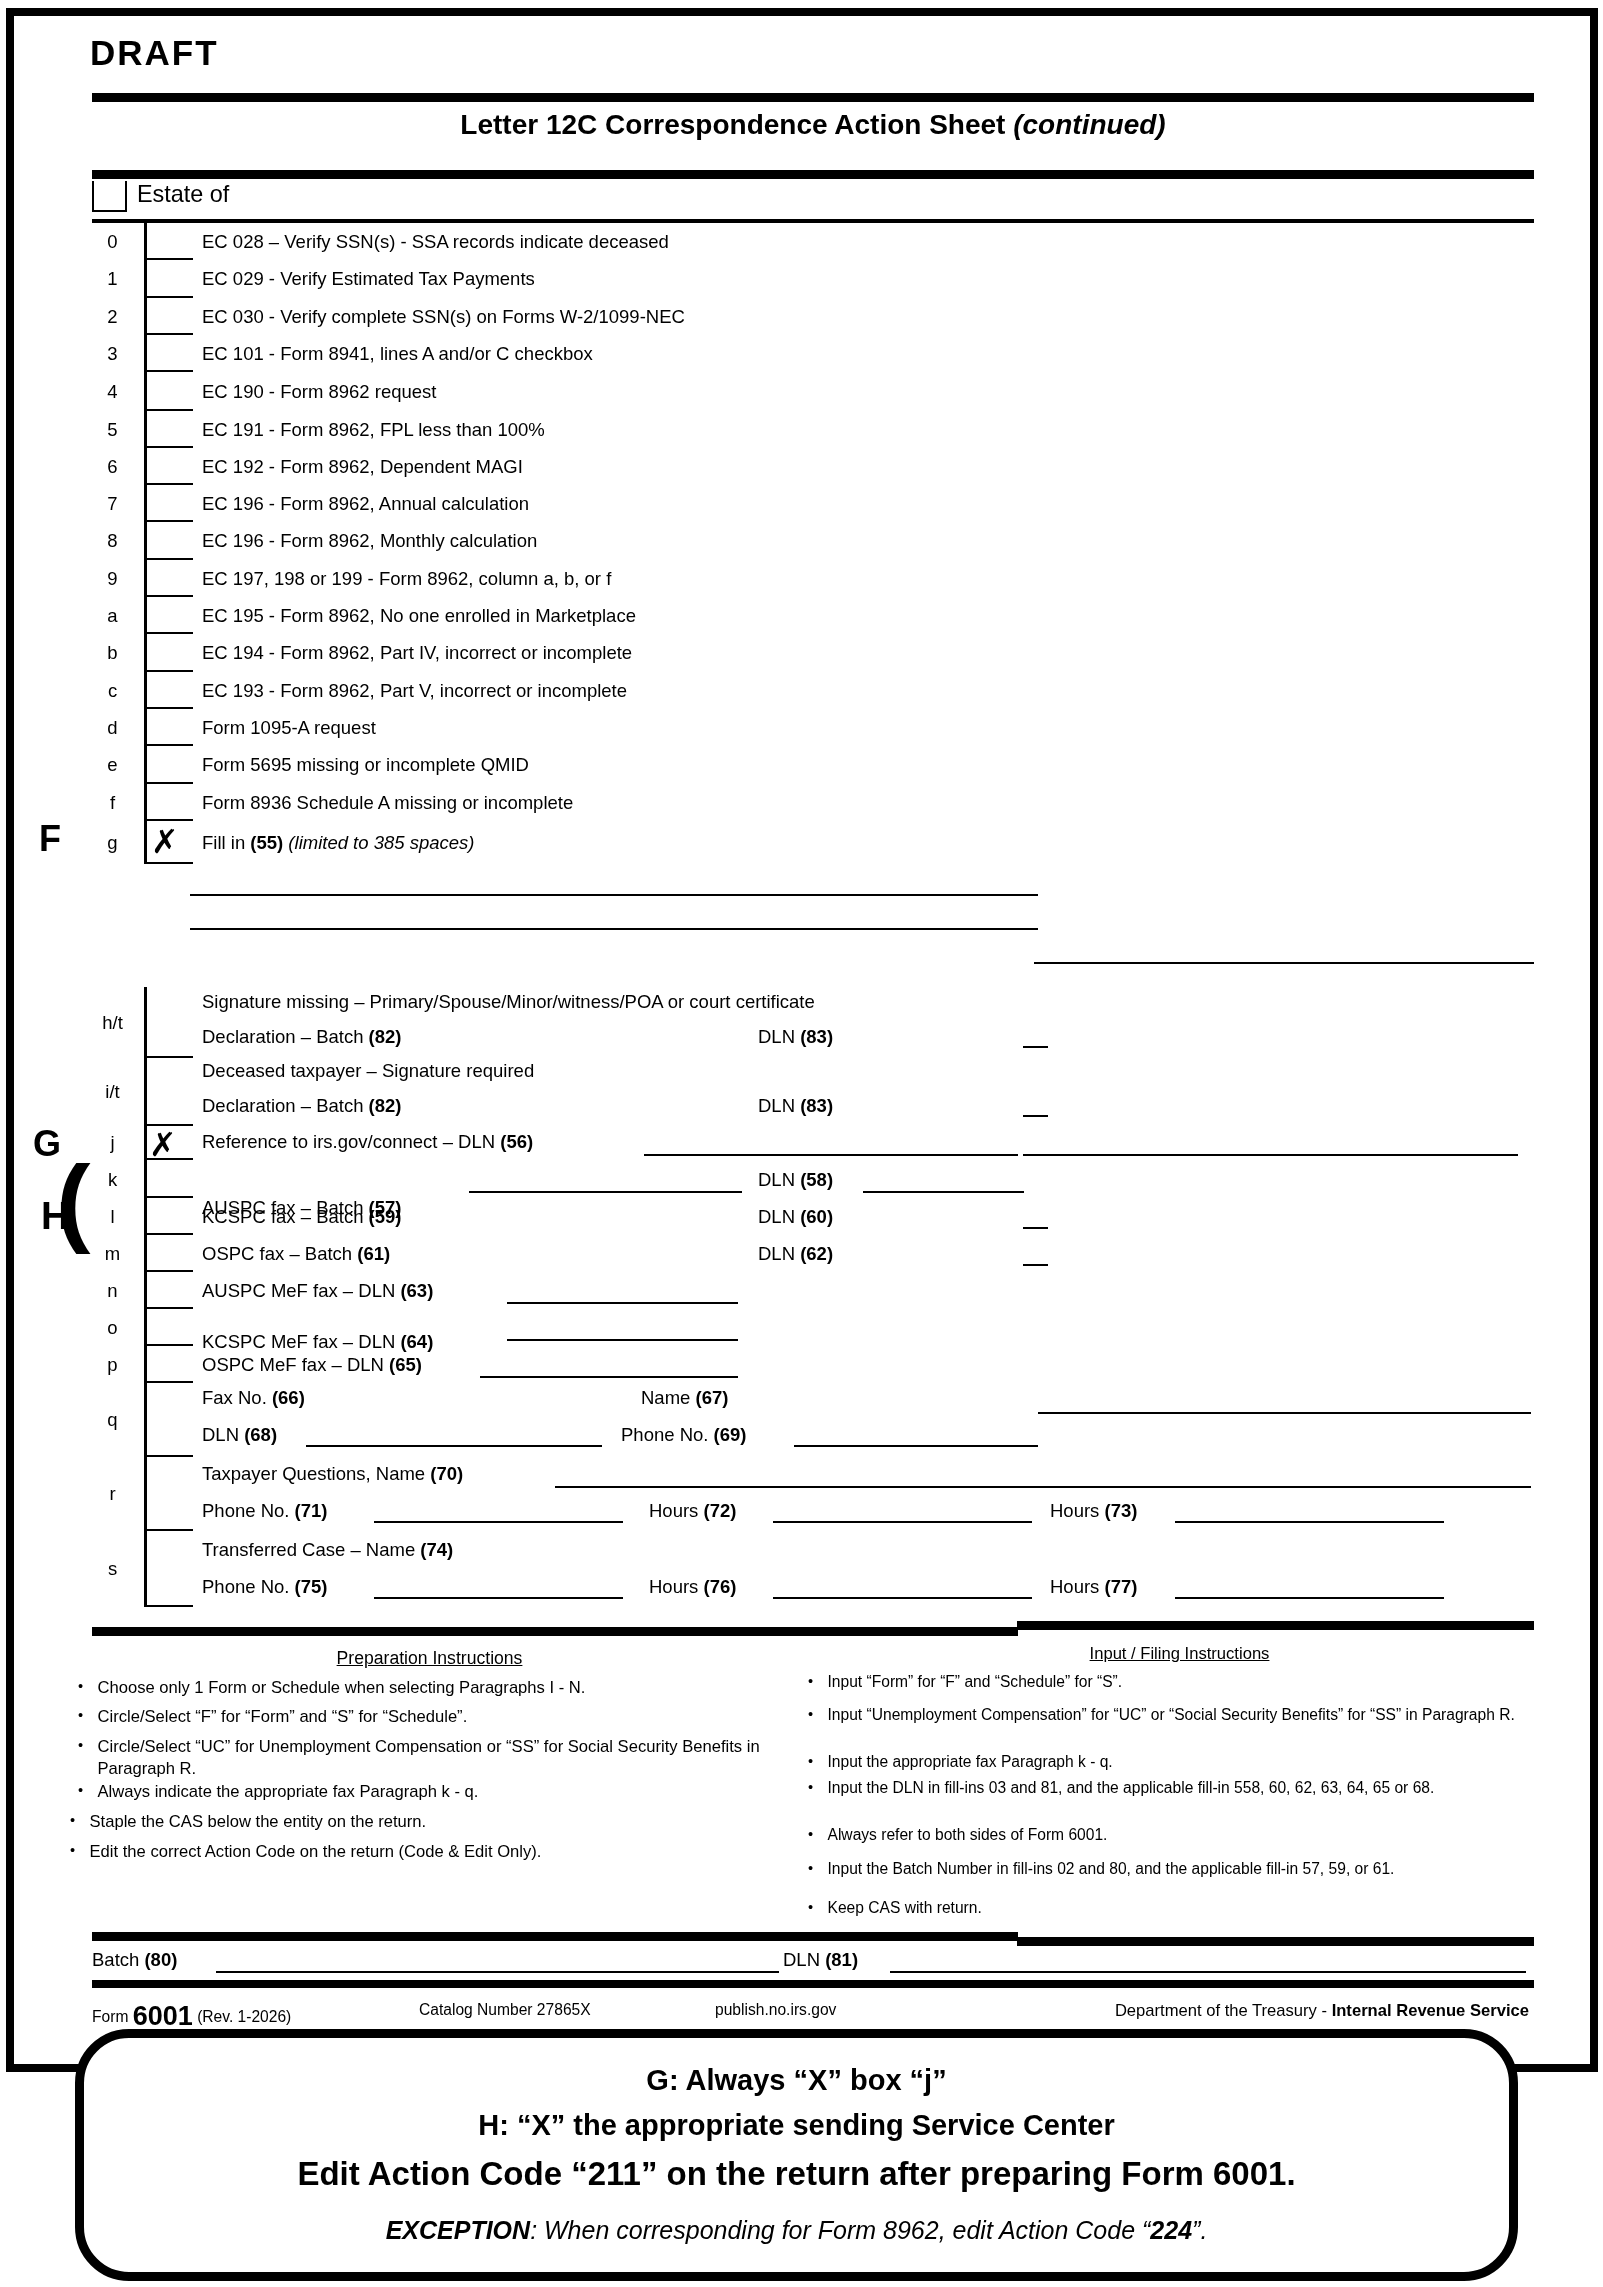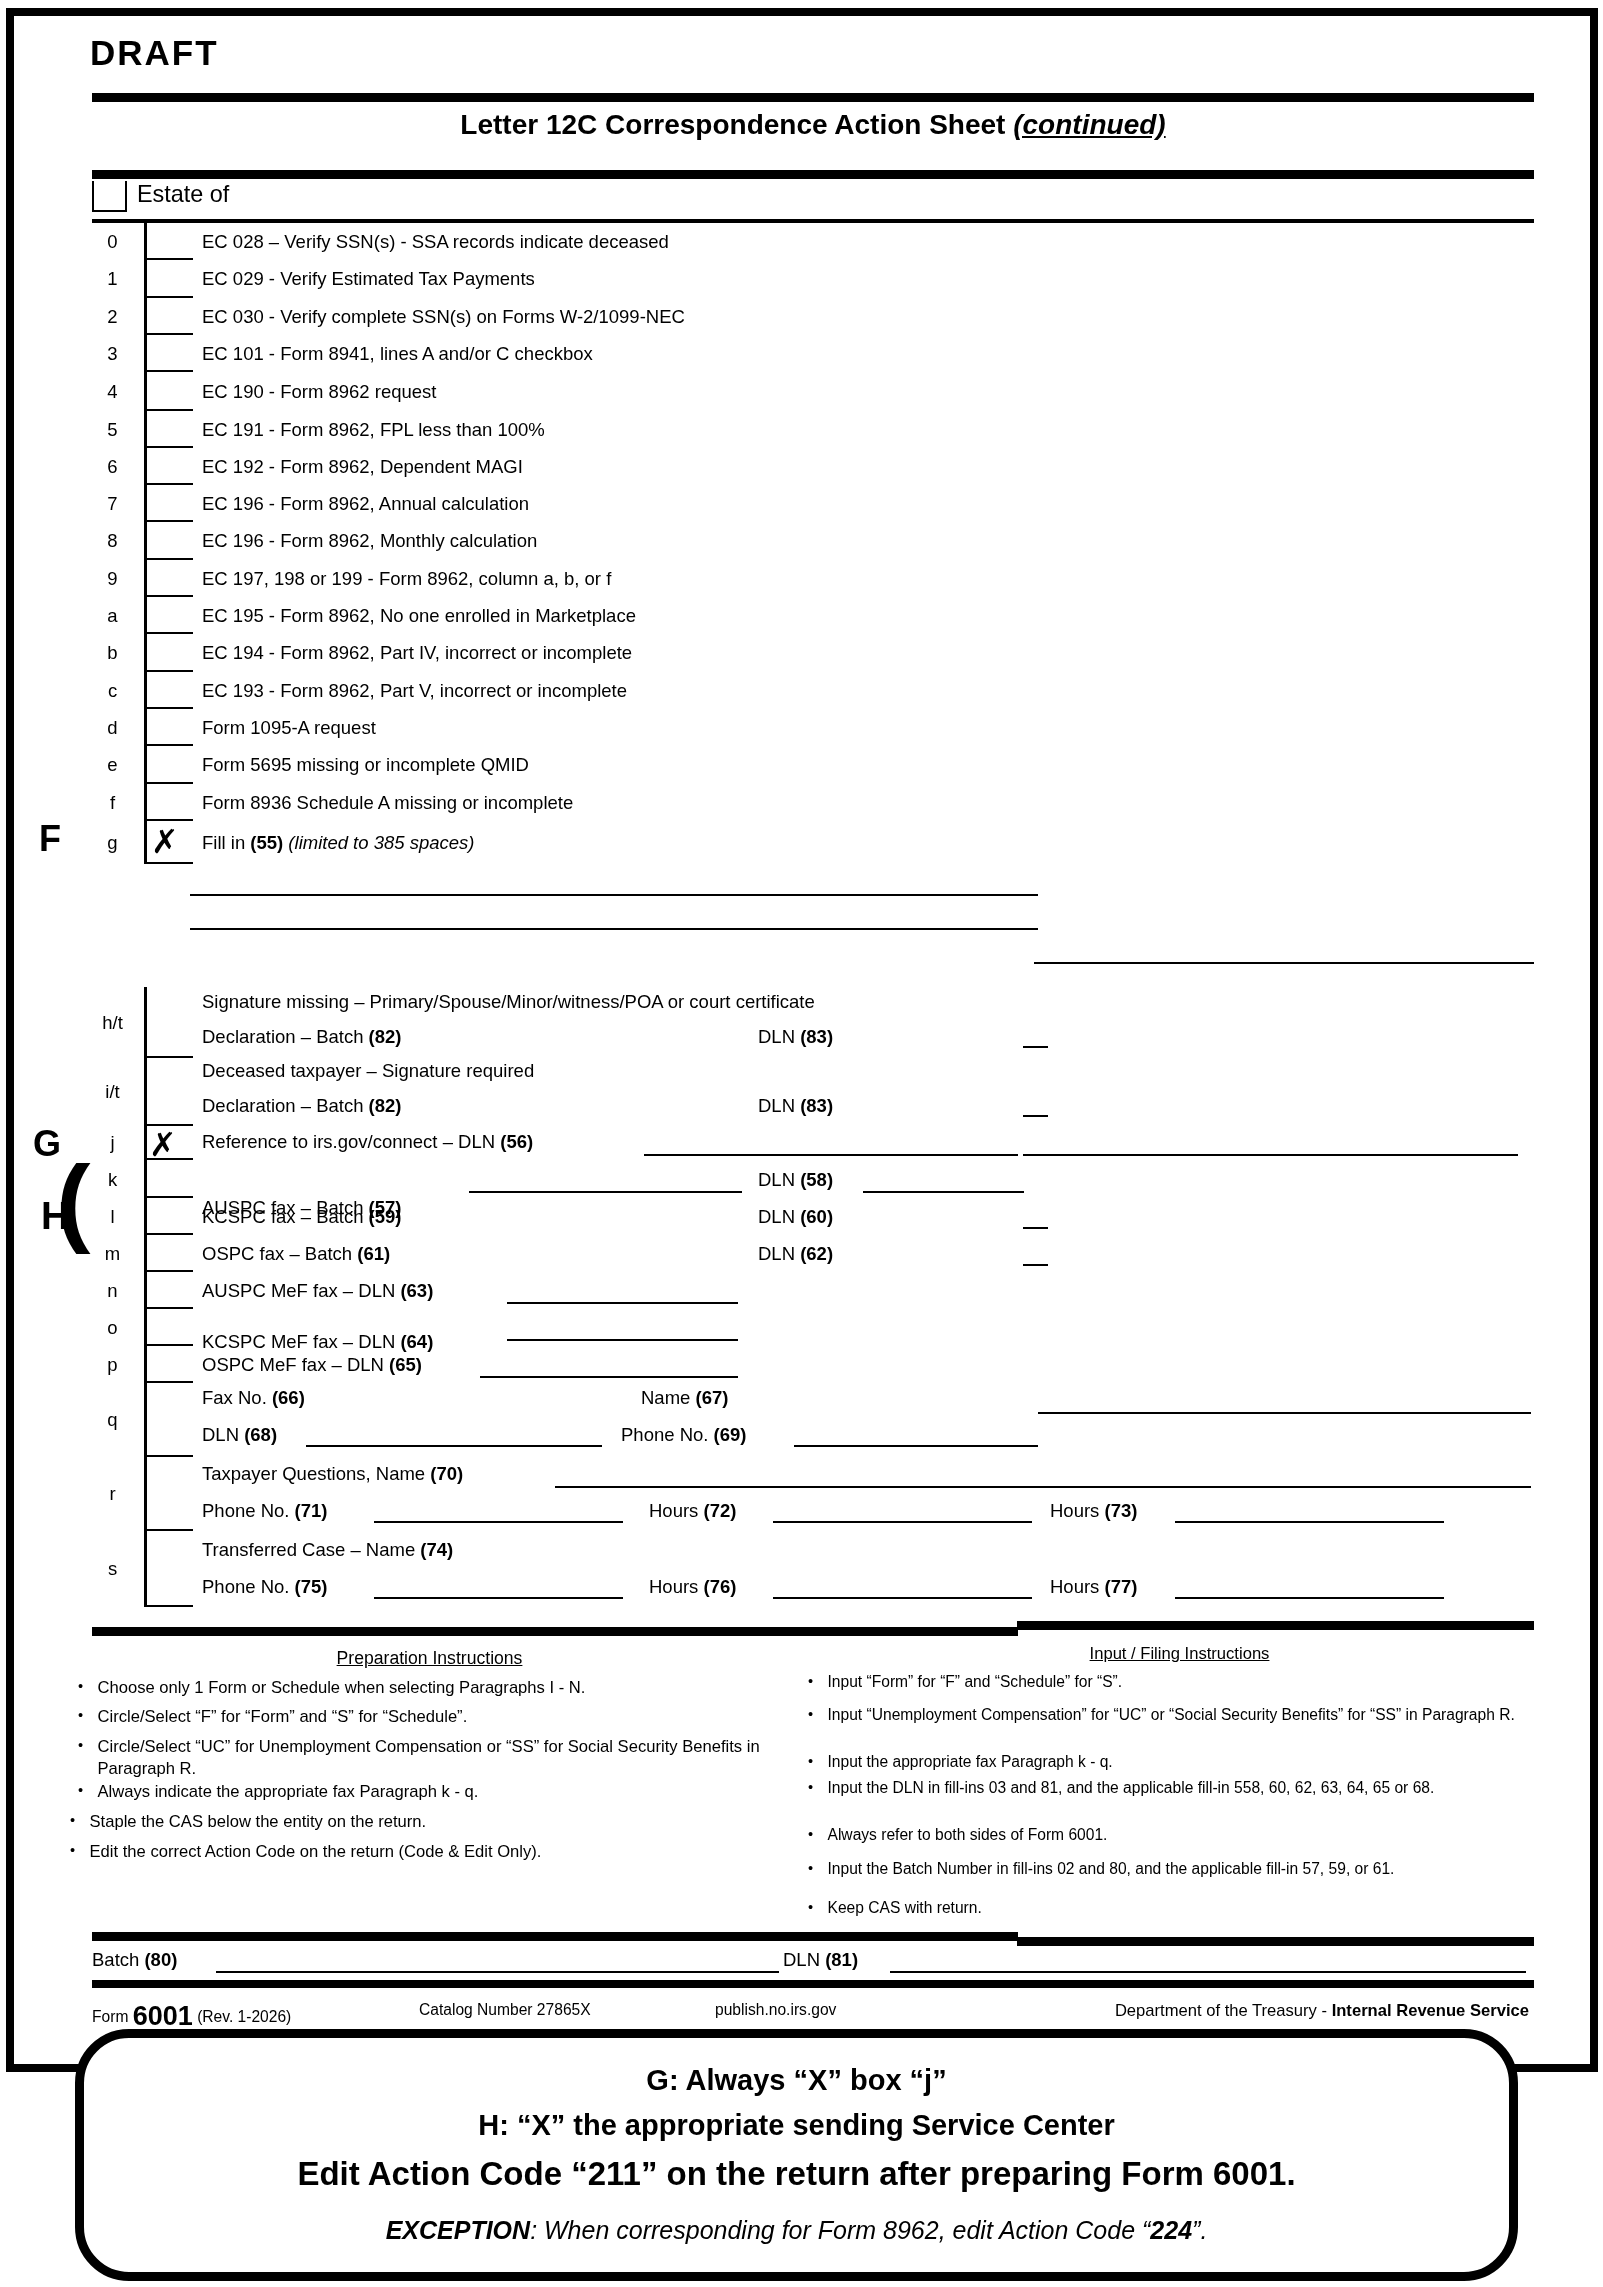--- a/index.html
+++ b/index.html
@@ -22,21 +22,21 @@
   .xmark{position:absolute;font-family:"DejaVu Sans", sans-serif;
          font-size:33px;font-weight:bold;line-height:1;}
   .mletter{position:absolute;font-size:36px;font-weight:bold;line-height:1;}
   .brace{position:absolute;font-size:98px;font-weight:bold;line-height:1;
          transform:scaleX(1.05);}
   .estbox{position:absolute;left:92px;top:181px;width:31px;height:29px;
           border-left:2px solid #000;border-right:2px solid #000;border-bottom:2.9px solid #000;}
   .draft{position:absolute;left:90px;top:33px;font-size:35px;font-weight:bold;letter-spacing:2px;}
   .title{position:absolute;left:92px;top:109px;width:1442px;text-align:center;
          font-size:28px;font-weight:bold;}
-  .title i{font-style:italic;text-decoration:underline;}
+  .title i{font-style:italic;}
   .estate{position:absolute;left:137px;top:181px;font-size:23.4px;}
   .ihead{position:absolute;text-align:center;font-size:17.6px;text-decoration:underline;}
   .bitem{position:absolute;display:flex;align-items:flex-start;}
   .bitem .dot{flex:0 0 19.5px;font-size:14.6px;line-height:1.3;}
   .bitem .btxt{flex:1;line-height:1.28;}
   .bl{font-size:16.6px;}
   .br{font-size:15.6px;}
   .bl .btxt{line-height:1.3;}
   .footer-t{position:absolute;font-size:15.6px;white-space:nowrap;}
   .notebox{position:absolute;left:75px;top:2029px;width:1443px;height:252px;

